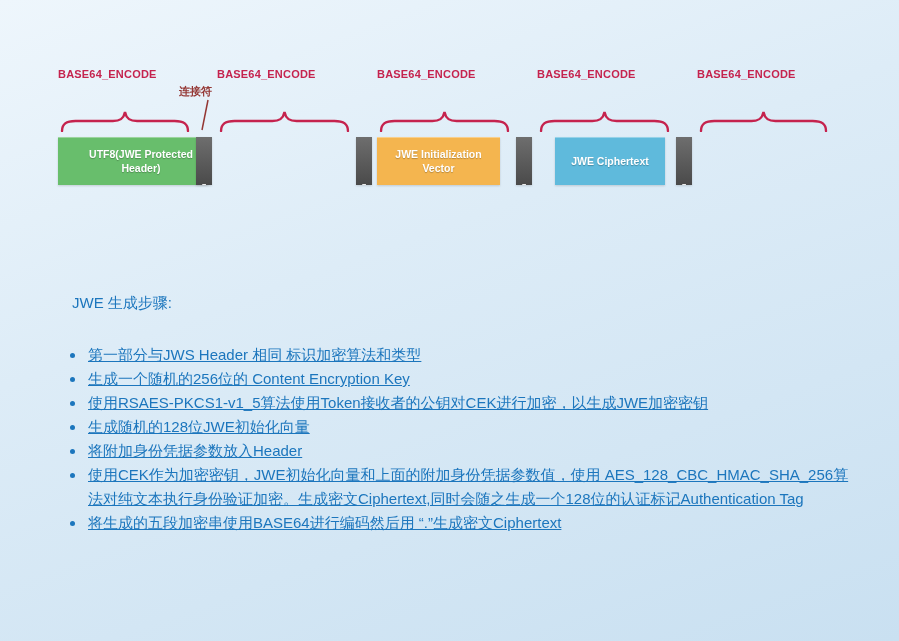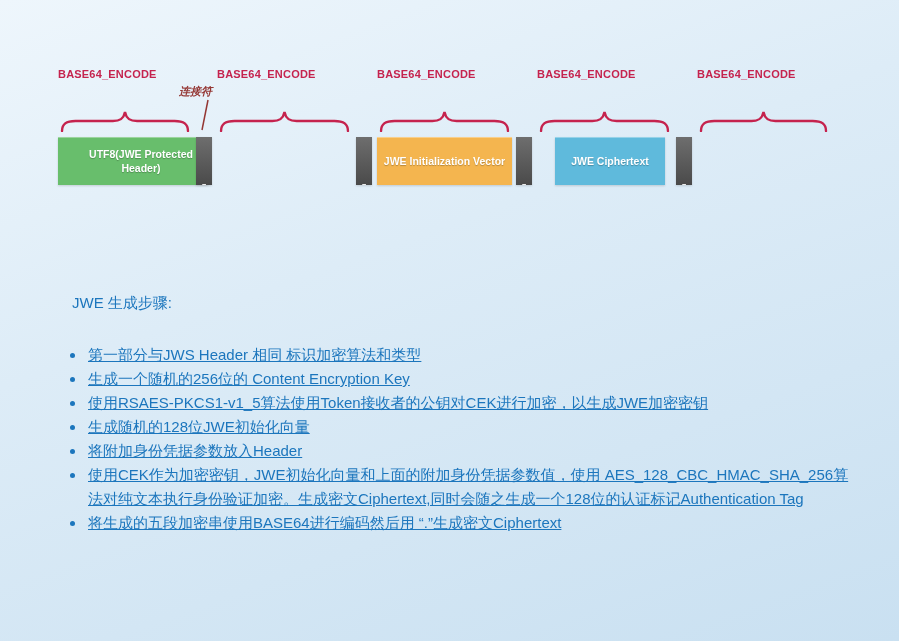--- a/index.html
+++ b/index.html
@@ -30,21 +30,20 @@
     letter-spacing: 0.2px;
   }
   .connector-label {
     position: absolute;
     left: 179px;
     top: 84px;
     font-size: 11px;
     font-weight: bold;
     color: var(--connector-red, #943734);
     white-space: nowrap;
-    font-style: italic;
   }
   .connector-line {
     position: absolute;
     left: 192px;
     top: 98px;
     width: 22px;
     height: 34px;
   }
   .connector-line line {
     stroke: var(--connector-red, #943734);
@@ -164,21 +163,21 @@
 
     <div class="sep" style="left:196px">
       <span class="dot">.</span>
     </div>
 
 
     <div class="sep" style="left:356px">
       <span class="dot">.</span>
     </div>
 
-    <div class="seg" style="left: 377px; width: 135px; background: rgb(244, 181, 79);">
+    <div class="seg" style="left: 377px; width: 123px; background: rgb(244, 181, 79);">
       <span class="seg-label">JWE Initialization Vector</span>
     </div>
 
     <div class="sep" style="left:516px">
       <span class="dot">.</span>
     </div>
 
     <div class="seg" style="left: 537px; width: 110px; background: rgb(95, 186, 220); margin-left: 18px;">
       <span class="seg-label">JWE Ciphertext</span>
     </div>

